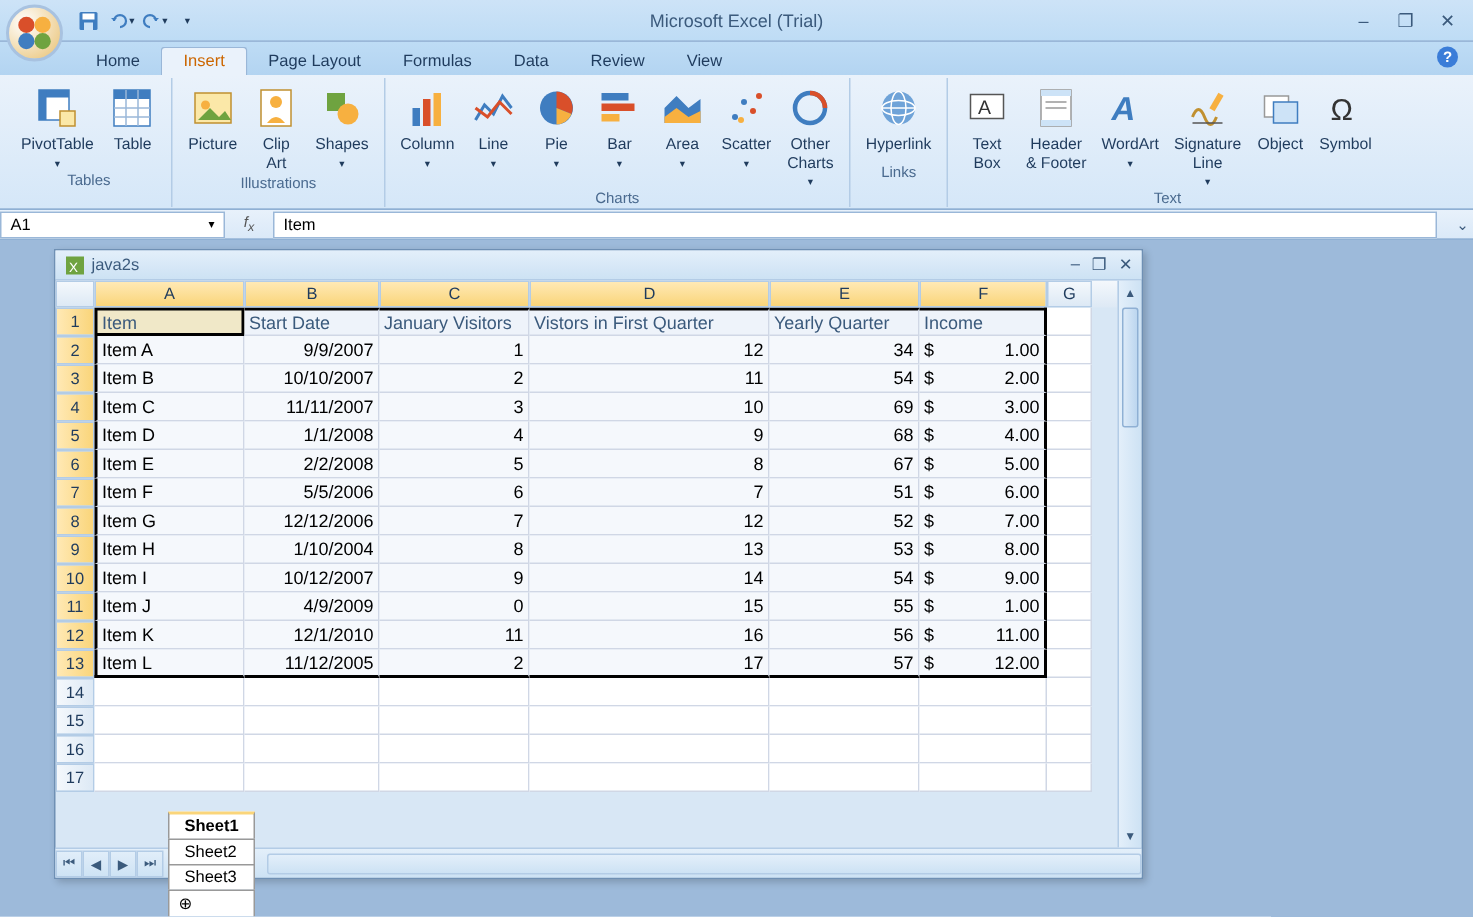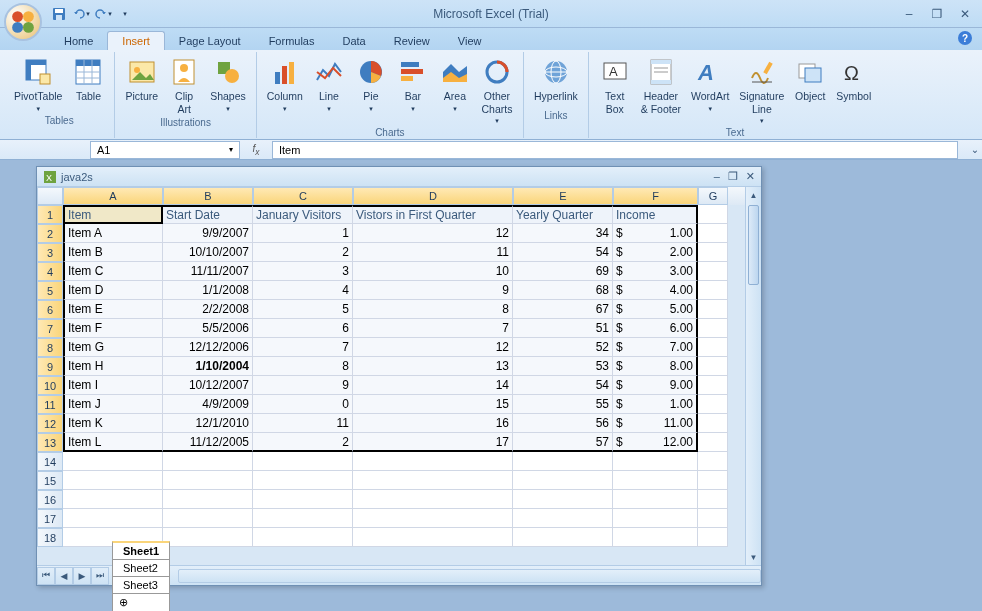--- a/index.html
+++ b/index.html
@@ -26,21 +26,21 @@
 .ribbon-group { border-right: 1px solid #b3cce6; padding: 0 6px; display:flex; flex-direction:column; justify-content:space-between; height:86px; }
 .ribbon-group-row { display:flex; gap:2px; align-items:flex-start; justify-content:center; flex:1; padding-top:2px; }
 .ribbon-group-label { font-size: 10px; color: #4a6a8f; text-align: center; padding-bottom: 17px; }
 .ribbon-btn { display:flex; flex-direction:column; align-items:center; padding: 2px 4px; gap:2px; cursor:pointer; border-radius:3px; }
 .ribbon-btn .icon-box { width: 32px; height: 32px; display:flex; align-items:center; justify-content:center; }
 .ribbon-btn-label { font-size: 10.5px; color: #1f3b5d; text-align:center; line-height:1.2; }
 .dropdown-arrow { font-size:7px; color:#1f3b5d; }
 
 
 .formula-bar { height: 20px; background: linear-gradient(#e8f1fb, #dae9f8); border-bottom: 1px solid #8fb0d4; display:flex; align-items:center; }
-.name-box { width: 150px; height:18px; background:white; border:1px solid #9ab7d8; font-size:11px; padding:0 6px; display:flex; align-items:center; margin-left:90px; justify-content:center; }
+.name-box { width: 150px; height:18px; background:white; border:1px solid #9ab7d8; font-size:11px; padding:0 6px; display:flex; align-items:center; justify-content:center; }
 .fx-area { display:flex; align-items:center; gap:4px; margin-left:4px; flex:1; }
 .fx-btn { width:24px; height:18px; display:flex; align-items:center; justify-content:center; font-size:10px; font-style:italic; color:#555; }
 .formula-input { flex:1; height:18px; background:white; border:1px solid #9ab7d8; font-size:11px; padding:0 6px; display:flex; align-items:center; margin-right:6px; }
 .fbar-expand { width:14px; font-size:10px; color:#3b5a7c; display:flex; align-items:center; justify-content:center; }
 
 
 .desktop { flex:1; position:relative; height: calc(611px - 28px - 22px - 90px - 20px); }
 
 
 .wbwin { position:absolute; left:36px; top:6px; width:726px; height:420px; background:#d8e7f5; border:1px solid #6f90b4; box-shadow: 2px 2px 5px rgba(0,0,0,0.2); display:flex; flex-direction:column; }
@@ -258,20 +258,33 @@
               <path d="M2 24 L2 14 L10 6 L18 14 L26 8 L26 24 Z" fill="#3f7dc0"></path>
               <path d="M2 24 L2 20 L10 14 L18 20 L26 16 L26 24 Z" fill="#f7b040"></path>
             </svg>
           </div>
           <div class="ribbon-btn-label">Area</div>
           <span class="dropdown-arrow">▾</span>
         </div>
       <div class="ribbon-btn">
           <div class="icon-box">
             <svg width="28" height="28" viewBox="0 0 28 28">
+              <circle cx="6" cy="20" r="2" fill="#3f7dc0"></circle>
+              <circle cx="12" cy="10" r="2" fill="#3f7dc0"></circle>
+              <circle cx="18" cy="16" r="2" fill="#d94f2a"></circle>
+              <circle cx="22" cy="6" r="2" fill="#d94f2a"></circle>
+              <circle cx="10" cy="22" r="2" fill="#f7b040"></circle>
+            </svg>
+          </div>
+          <div class="ribbon-btn-label">Scatter</div>
+          <span class="dropdown-arrow">▾</span>
+        </div>
+      <div class="ribbon-btn">
+          <div class="icon-box">
+            <svg width="28" height="28" viewBox="0 0 28 28">
               <circle cx="14" cy="14" r="10" fill="none" stroke="#3f7dc0" stroke-width="3"></circle>
               <path d="M14 4 A10 10 0 0 1 24 14" fill="none" stroke="#d94f2a" stroke-width="3"></path>
             </svg>
           </div>
           <div class="ribbon-btn-label" style="white-space:pre;">Other
 Charts</div>
           <span class="dropdown-arrow">▾</span>
         </div>
     </div>
     <div class="ribbon-group-label">Charts</div>
@@ -515,21 +528,21 @@
                 <div class="currency">
                   <span>$</span>
                   <span>7.00</span>
                 </div>
               </div>
               <div class="cell" style="width: 30px;"></div>
             </div>
             <div class="grid-row">
               <div class="row-hdr sel">9</div>
               <div class="cell databg" style="width: 100px; border-left: 2px solid black;">Item H</div>
-              <div class="cell databg num" style="width: 90px; font-weight: bold;">1/10/2004</div>
+              <div class="cell databg num" style="width: 90px;">1/10/2004</div>
               <div class="cell databg num" style="width: 100px;">8</div>
               <div class="cell databg num" style="width: 160px;">13</div>
               <div class="cell databg num" style="width: 100px;">53</div>
               <div class="cell databg" style="width: 85px; border-right: 2px solid black;">
                 <div class="currency">
                   <span>$</span>
                   <span>8.00</span>
                 </div>
               </div>
               <div class="cell" style="width: 30px;"></div>
@@ -627,30 +640,20 @@
             <div class="grid-row">
               <div class="row-hdr">17</div>
               <div class="cell" style="width: 100px;"></div>
               <div class="cell" style="width: 90px;"></div>
               <div class="cell" style="width: 100px;"></div>
               <div class="cell" style="width: 160px;"></div>
               <div class="cell" style="width: 100px;"></div>
               <div class="cell" style="width: 85px;"></div>
               <div class="cell" style="width: 30px;"></div>
             </div>
-            <div class="grid-row">
-              <div class="row-hdr">18</div>
-              <div class="cell" style="width: 100px;"></div>
-              <div class="cell" style="width: 90px;"></div>
-              <div class="cell" style="width: 100px;"></div>
-              <div class="cell" style="width: 160px;"></div>
-              <div class="cell" style="width: 100px;"></div>
-              <div class="cell" style="width: 85px;"></div>
-              <div class="cell" style="width: 30px;"></div>
-            </div>
           </div>
       </div>
       <div class="vscroll">
         <div class="arrow">▲</div>
         <div class="thumb"></div>
         <div class="arrow" style="position:absolute;bottom:0;width:100%;">▼</div>
       </div>
     </div>
     <div class="wb-status">
       <div class="sheet-nav">

